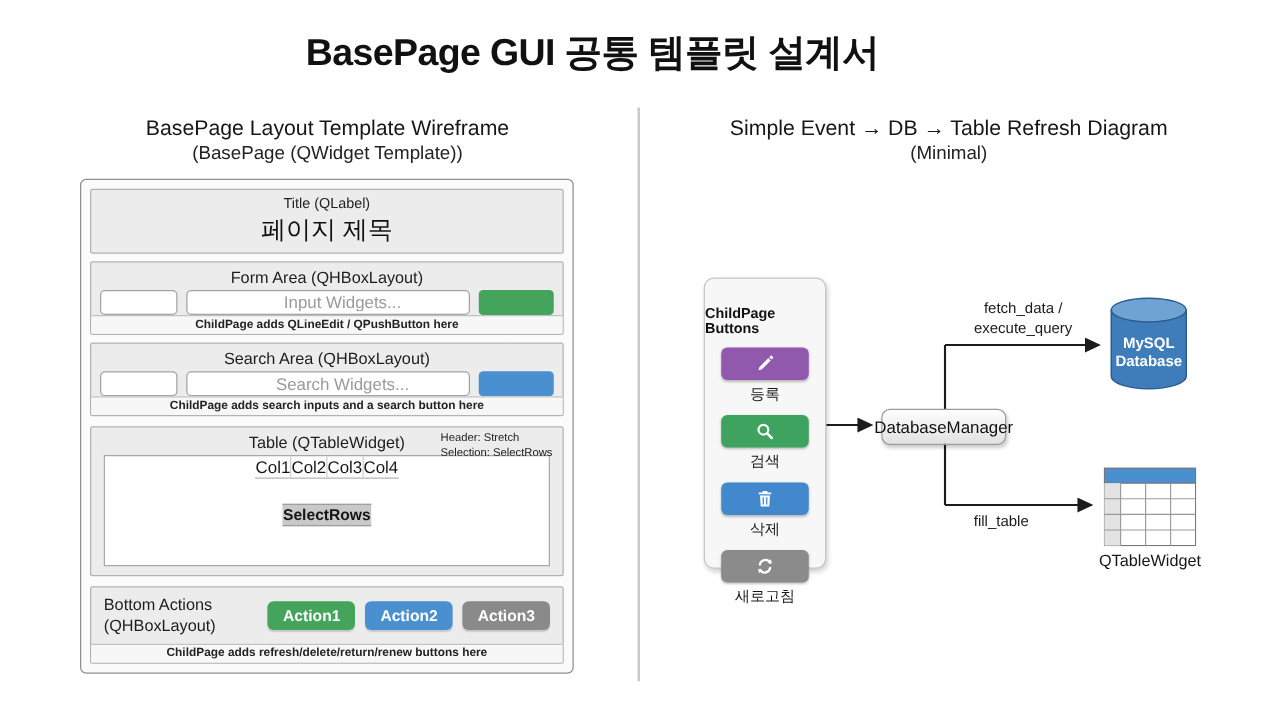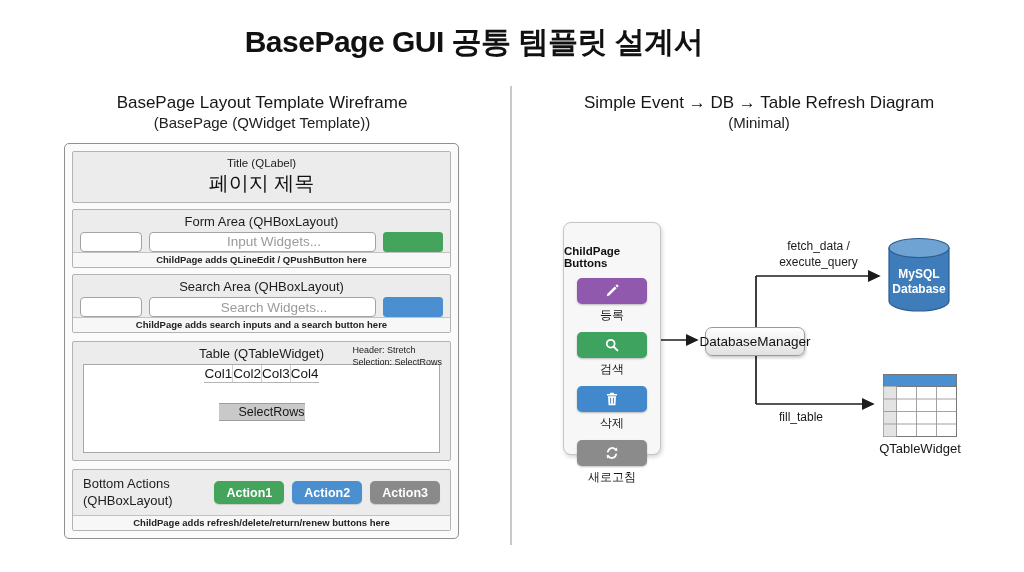--- a/index.html
+++ b/index.html
@@ -65,21 +65,21 @@
     margin:3px 10px 0 10px; background:#fff; border:1px solid #a8a8a8;
     flex:1; display:flex; flex-direction:column; margin-bottom:7px;align-items:center;
   }
   .mt-header { display:flex; height:18px; border-bottom:1px solid #b5b5b5; flex:none; }
   .mt-col { flex:1; text-align:center; font-size:13.5px; color:#161616; line-height:17px; }
   .mt-col + .mt-col { border-left:1px solid #cfcfcf; }
   .mt-empty { height:20px; flex:none; background:#fff; }
   .mt-selected {
     height:18px; flex:none; background:#c9c9c9;
     border-top:1px solid #9e9e9e; border-bottom:1px solid #9e9e9e;
-    font-size:12.5px; color:#161616; line-height:16px; padding-left:20px; cursor:pointer;
+    font-size:12.5px; color:#161616; line-height:16px; padding-left:0; cursor:pointer;font-weight:bold;
   }
   .mt-rest { flex:1; background:#fff; }
 
   .sec.bottom-sec { height:62px; }
   .bottom-row { display:flex; align-items:center; padding:0 10px; flex:1; }
   .bottom-label { font-size:13px; color:#1d1d1d; line-height:1.3; }
   .action-group { margin-left:auto; display:flex; gap:8px; }
   .action-btn {
     border:none; border-radius:5px; color:#fff; font-family:inherit;
     font-size:12.5px; font-weight:600; padding:0 12px; height:23px; cursor:pointer;

